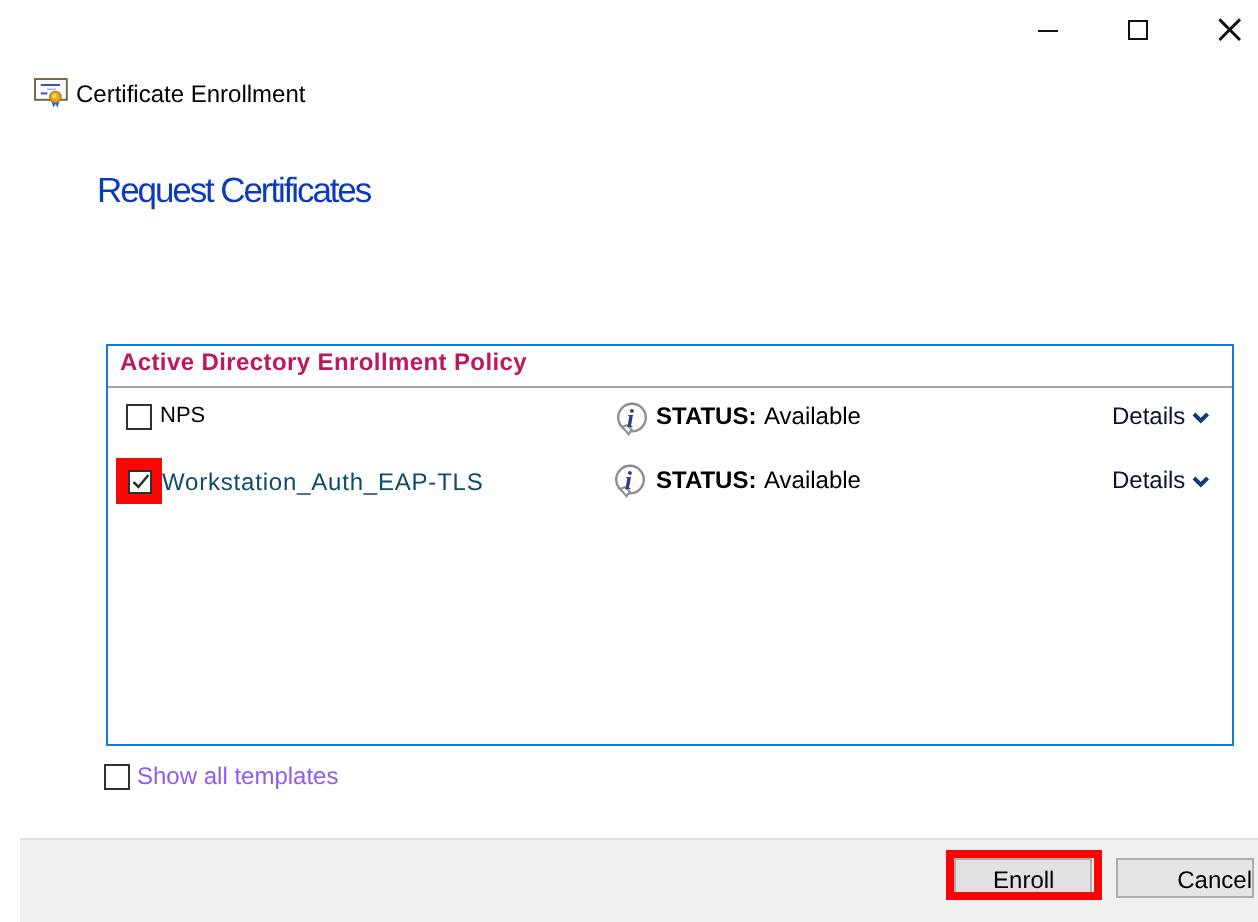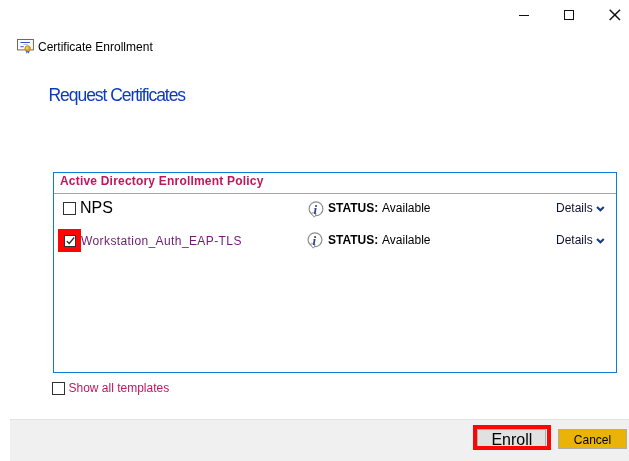--- a/index.html
+++ b/index.html
@@ -30,56 +30,56 @@
   <div class="abs" style="left:28px;top:40.2px;font-size:12px;line-height:14px;color:#000;">Certificate Enrollment</div>
 
   <div class="abs" style="left:38.5px;top:85.4px;font-size:17.5px;line-height:20px;letter-spacing:-1.05px;color:#0c3abc;text-align:right;">Request Certificates</div>
 
 
   <div class="abs" style="left:42.5px;top:171.8px;width:564.5px;height:200.8px;border:1.4px solid #0c7cd8;background:#fff;"></div>
   <div class="abs" style="left:50px;top:174.4px;font-size:12px;line-height:14px;letter-spacing:0.2px;font-weight:bold;color:#be185d;">Active Directory Enrollment Policy</div>
   <div class="abs" style="left:44px;top:192.6px;width:561.6px;height:1.1px;background:#a5a5a5;"></div>
 
   <div class="abs" style="left:53px;top:202.4px;width:13.3px;height:12.3px;border:1.2px solid #313131;background:#fff;"></div>
-  <div class="abs" style="left:70px;top:200.7px;font-size:16px;line-height:14px;color:#000;">NPS</div>
+  <div class="abs" style="left:70px;top:200.7px;font-size:11px;line-height:14px;color:#000;">NPS</div>
 
   <svg class="abs" style="left:297.5px;top:200.5px;" width="17" height="17" viewBox="0 0 17 17">
     <circle cx="8" cy="7.8" r="6.9" fill="#ffffff" stroke="#8f8f8f" stroke-width="1.2"></circle>
     <polygon points="3.2,12.4 6.3,16.2 7.9,13.7 5.4,11.6" fill="#ffffff" stroke="#8f8f8f" stroke-width="1"></polygon>
     <text x="5.4" y="12.6" font-family="Liberation Serif, serif" font-style="italic" font-weight="bold" font-size="13px" fill="#2b3f8f">i</text>
   </svg>
   <div class="abs" style="left:318px;top:200.7px;font-size:12px;line-height:14px;font-weight:bold;color:#000;">STATUS:</div>
   <div class="abs" style="left:372px;top:200.7px;font-size:12px;line-height:14px;color:#000;">Available</div>
   <div class="abs" style="left:546px;top:201.2px;font-size:12px;line-height:14px;color:#0d1230;">Details</div>
   <svg class="abs" style="left:586.3px;top:205.8px;" width="9" height="6" viewBox="0 0 9 6">
     <polyline points="1,1 4.4,4.3 7.8,1" fill="none" stroke="#123a7e" stroke-width="2"></polyline>
   </svg>
 
   <div class="abs" style="left:48.2px;top:228.9px;width:22.5px;height:22.7px;background:#fb0505;"></div>
   <div class="abs" style="left:53.6px;top:235.1px;width:12.9px;height:11.8px;border:1.2px solid #313131;background:#fff;"></div>
   <svg class="abs" style="left:54.5px;top:235.8px;" width="11" height="10" viewBox="0 0 11 10">
     <polyline points="1.8,5.1 4.2,7.5 9.2,1.5" fill="none" stroke="#2a2a2a" stroke-width="1.25"></polyline>
   </svg>
-  <div class="abs" style="left:71px;top:233.9px;font-size:12px;line-height:14px;letter-spacing:0.4px;color:#701a75;">Workstation_Auth_EAP-TLS</div>
+  <div class="abs" style="left:71px;top:233.9px;font-size:12px;line-height:14px;letter-spacing:0.4px;color:#0c4a6e;">Workstation_Auth_EAP-TLS</div>
 
   <svg class="abs" style="left:296.5px;top:232.2px;" width="17" height="17" viewBox="0 0 17 17">
     <circle cx="8" cy="7.8" r="6.9" fill="#ffffff" stroke="#8f8f8f" stroke-width="1.2"></circle>
     <polygon points="3.2,12.4 6.3,16.2 7.9,13.7 5.4,11.6" fill="#ffffff" stroke="#8f8f8f" stroke-width="1"></polygon>
     <text x="5.4" y="12.6" font-family="Liberation Serif, serif" font-style="italic" font-weight="bold" font-size="13px" fill="#2b3f8f">i</text>
   </svg>
   <div class="abs" style="left:318px;top:232.9px;font-size:12px;line-height:14px;font-weight:bold;color:#000;">STATUS:</div>
   <div class="abs" style="left:372px;top:232.9px;font-size:12px;line-height:14px;color:#000;">Available</div>
   <div class="abs" style="left:546px;top:233.4px;font-size:12px;line-height:14px;color:#0d1230;">Details</div>
   <svg class="abs" style="left:586.3px;top:238px;" width="9" height="6" viewBox="0 0 9 6">
     <polyline points="1,1 4.4,4.3 7.8,1" fill="none" stroke="#123a7e" stroke-width="2"></polyline>
   </svg>
 
   <div class="abs" style="left:42px;top:382px;width:13.3px;height:13.3px;border:1.2px solid #313131;background:#fff;"></div>
-  <div class="abs" style="left:58.5px;top:381.4px;font-size:12px;line-height:14px;color:#be185d;">Show all templates</div>
+  <div class="abs" style="left:58.5px;top:381.4px;font-size:12px;line-height:14px;color:#8b5cf6;">Show all templates</div>
 
   <div class="abs" style="left:0;top:418.8px;width:629px;height:42.2px;background:#f0f0f0;border-top:1.4px solid #e2e2e2;"></div>
 
-  <div class="abs" style="left:467.4px;top:429.4px;width:69px;height:19.8px;background:#e1e1e1;border:1px solid #adadad;text-align:center;font-size:16px;line-height:20px;color:#000;">Enroll</div>
+  <div class="abs" style="left:467.4px;top:429.4px;width:69px;height:19.8px;background:#e1e1e1;border:1px solid #adadad;text-align:center;font-size:12px;line-height:20px;color:#000;">Enroll</div>
   <div class="abs" style="left:462.6px;top:424.6px;width:78.2px;height:25.8px;border:4.6px solid #fb0505;background:transparent;"></div>
 
-  <div class="abs" style="left:548px;top:429.4px;width:69px;height:19.8px;background:#eab308;border:1px solid #adadad;text-align:center;font-size:12px;line-height:20px;color:#000;">Cancel</div>
+  <div class="abs" style="left:548px;top:429.4px;width:69px;height:19.8px;background:#e5e5e5;border:1px solid #adadad;text-align:right;font-size:12px;line-height:20px;color:#000;">Cancel</div>
 
 </div>
 
 </body></html>

